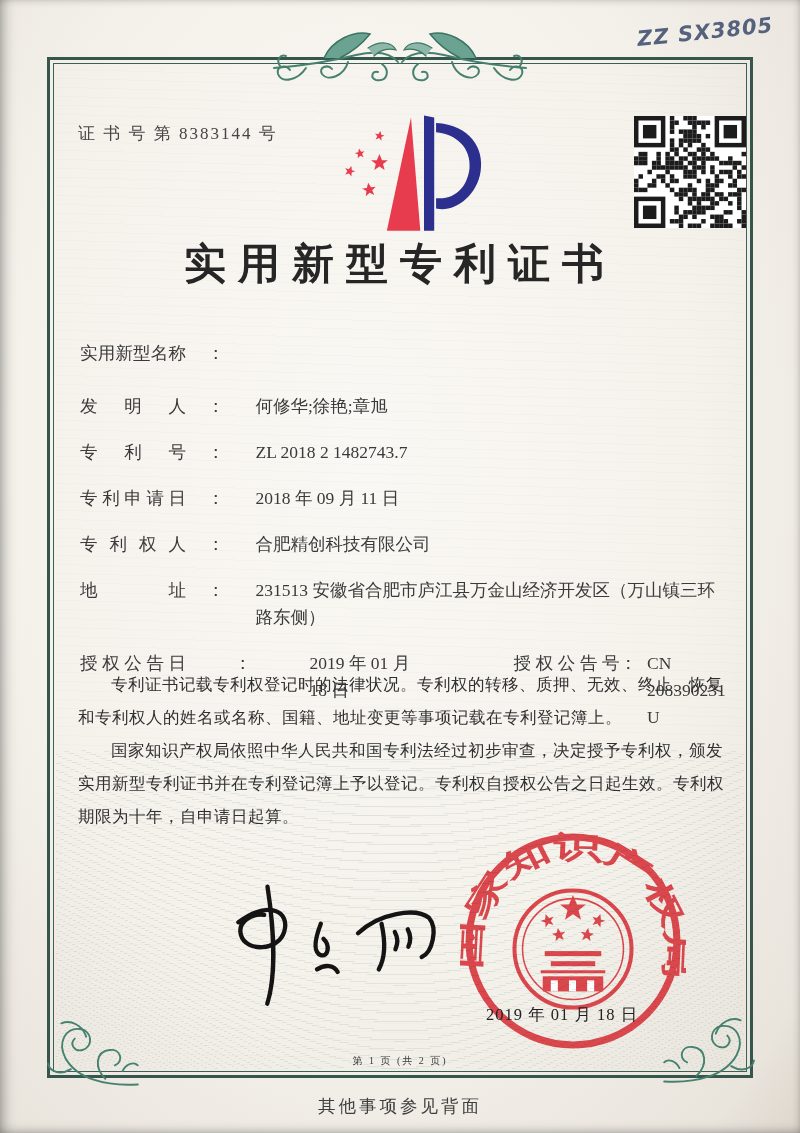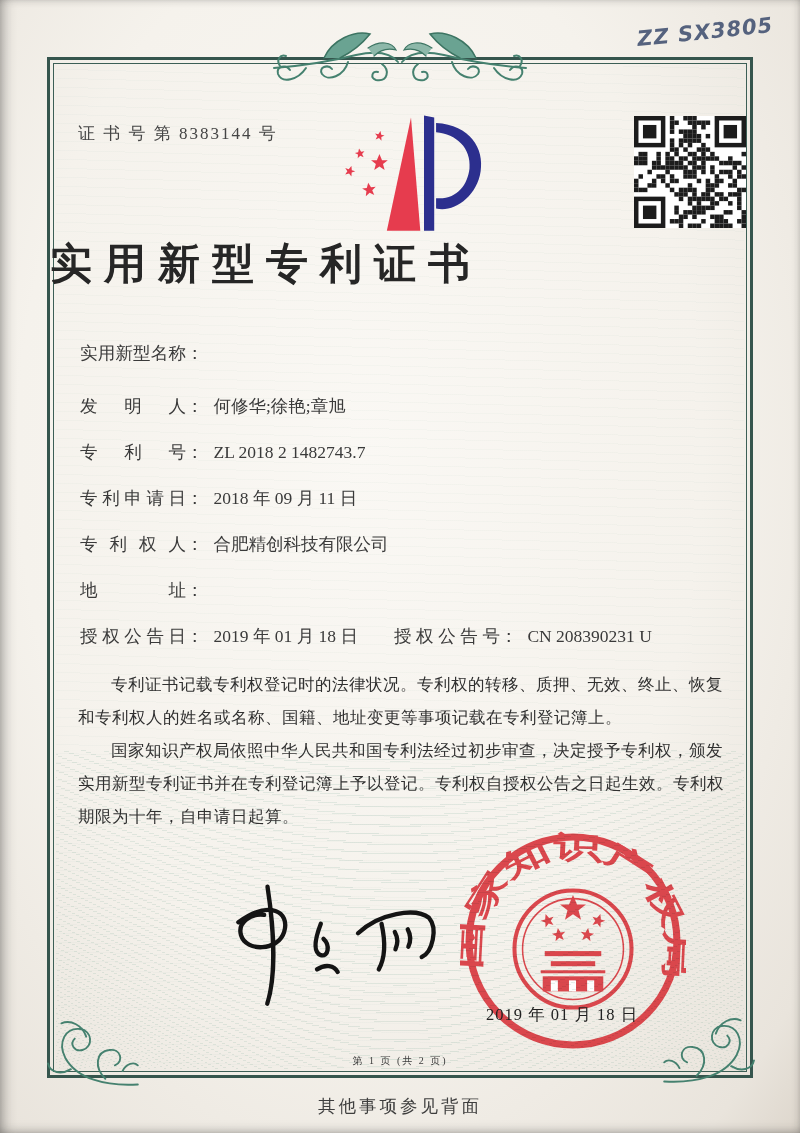--- a/index.html
+++ b/index.html
@@ -13,30 +13,30 @@
   .frame{position:absolute;left:47px;top:57px;width:700px;height:1015px;border:3px solid #35554d;z-index:1;}
   .frame::before{content:"";position:absolute;inset:3px;border:1px solid #3c5f56;}
   .guilloche-full{position:absolute;inset:6px;opacity:.5;pointer-events:none;
         background:repeating-linear-gradient(1.5deg, rgba(150,190,172,.10) 0 1px, transparent 1px 9px);}
   .guilloche-bottom{position:absolute;left:6px;right:6px;top:690px;bottom:6px;pointer-events:none;opacity:.6;
         background:repeating-radial-gradient(ellipse 1500px 420px at 50% 135%, rgba(125,170,152,.30) 0 1px, transparent 1px 8px);}
   
   .cert-no{position:absolute;left:28px;top:62px;font-size:17px;letter-spacing:2px;color:#454545;}
   .logo{position:absolute;left:286px;top:50px;width:150px;height:130px;}
   .qr{position:absolute;left:584px;top:56px;width:112px;height:112px;}
-  .title{position:absolute;left:0;top:176px;width:100%;font-size:42px;font-weight:600;
+  .title{position:absolute;left:0;top:176px;width:100%;text-align:center;font-size:42px;font-weight:600;
          letter-spacing:12px;color:#262626;}
   
   .fields{position:absolute;left:30px;top:280px;width:648px;font-size:17.5px;color:#3a3a3a;}
-  .frow{display:flex;align-items:flex-start;line-height:27px;margin-bottom:19px;}
+  .frow{display:flex;align-items:flex-start;line-height:27px;margin-bottom:19px;gap:21px;}
   .frow.gap-big{margin-bottom:26px;}
   .flabel{display:inline-block;width:106px;text-align:justify;text-align-last:justify;flex:0 0 106px;}
   .fcolon{flex:0 0 auto;}
   .fvalue{margin-left:10px;max-width:512px;}
-  .grant-row{display:flex;line-height:27px;margin-top:10px;}
+  .grant-row{display:flex;line-height:27px;margin-top:10px;gap:48px;}
   .grant-right{margin-left:36px;display:flex;}
   
   .paras{position:absolute;left:28px;top:608px;width:648px;font-size:16.5px;line-height:33px;color:#303030;}
   .paras p{margin:0;text-indent:2em;letter-spacing:.5px;}
   
   .signer{position:absolute;left:44px;top:864px;font-size:19px;color:#333;font-family:"Liberation Sans","DejaVu Sans",sans-serif;}
   .signer div{margin-bottom:12px;letter-spacing:4px;}
   .signature{position:absolute;left:158px;top:818px;width:240px;height:130px;z-index:3;}
   .seal{position:absolute;left:410px;top:768px;width:226px;height:226px;opacity:.93;mix-blend-mode:multiply;z-index:2;}
   .seal-date{position:absolute;left:436px;top:944px;width:180px;font-size:16.5px;color:#222;letter-spacing:1px;z-index:4;}
@@ -353,20 +353,21 @@
         <span class="fvalue">2018 年 09 月 11 日</span>
       </div>
       <div class="frow">
         <span class="flabel">专利权人</span>
           <span class="fcolon">：</span>
         <span class="fvalue">合肥精创科技有限公司</span>
       </div>
       <div class="frow">
         <span class="flabel">地址</span>
           <span class="fcolon">：</span>
+        <span class="fvalue">231513 安徽省合肥市庐江县万金山经济开发区（万山镇三环路东侧）</span>
       </div>
       <div class="grant-row">
         <span class="flabel">授权公告日</span>
           <span class="fcolon">：</span>
         <span class="fvalue">2019 年 01 月 18 日</span>
         <span class="grant-right">
           <span class="flabel">授权公告号</span>
             <span class="fcolon">：</span>
           <span class="fvalue">CN 208390231 U</span>
         </span>

